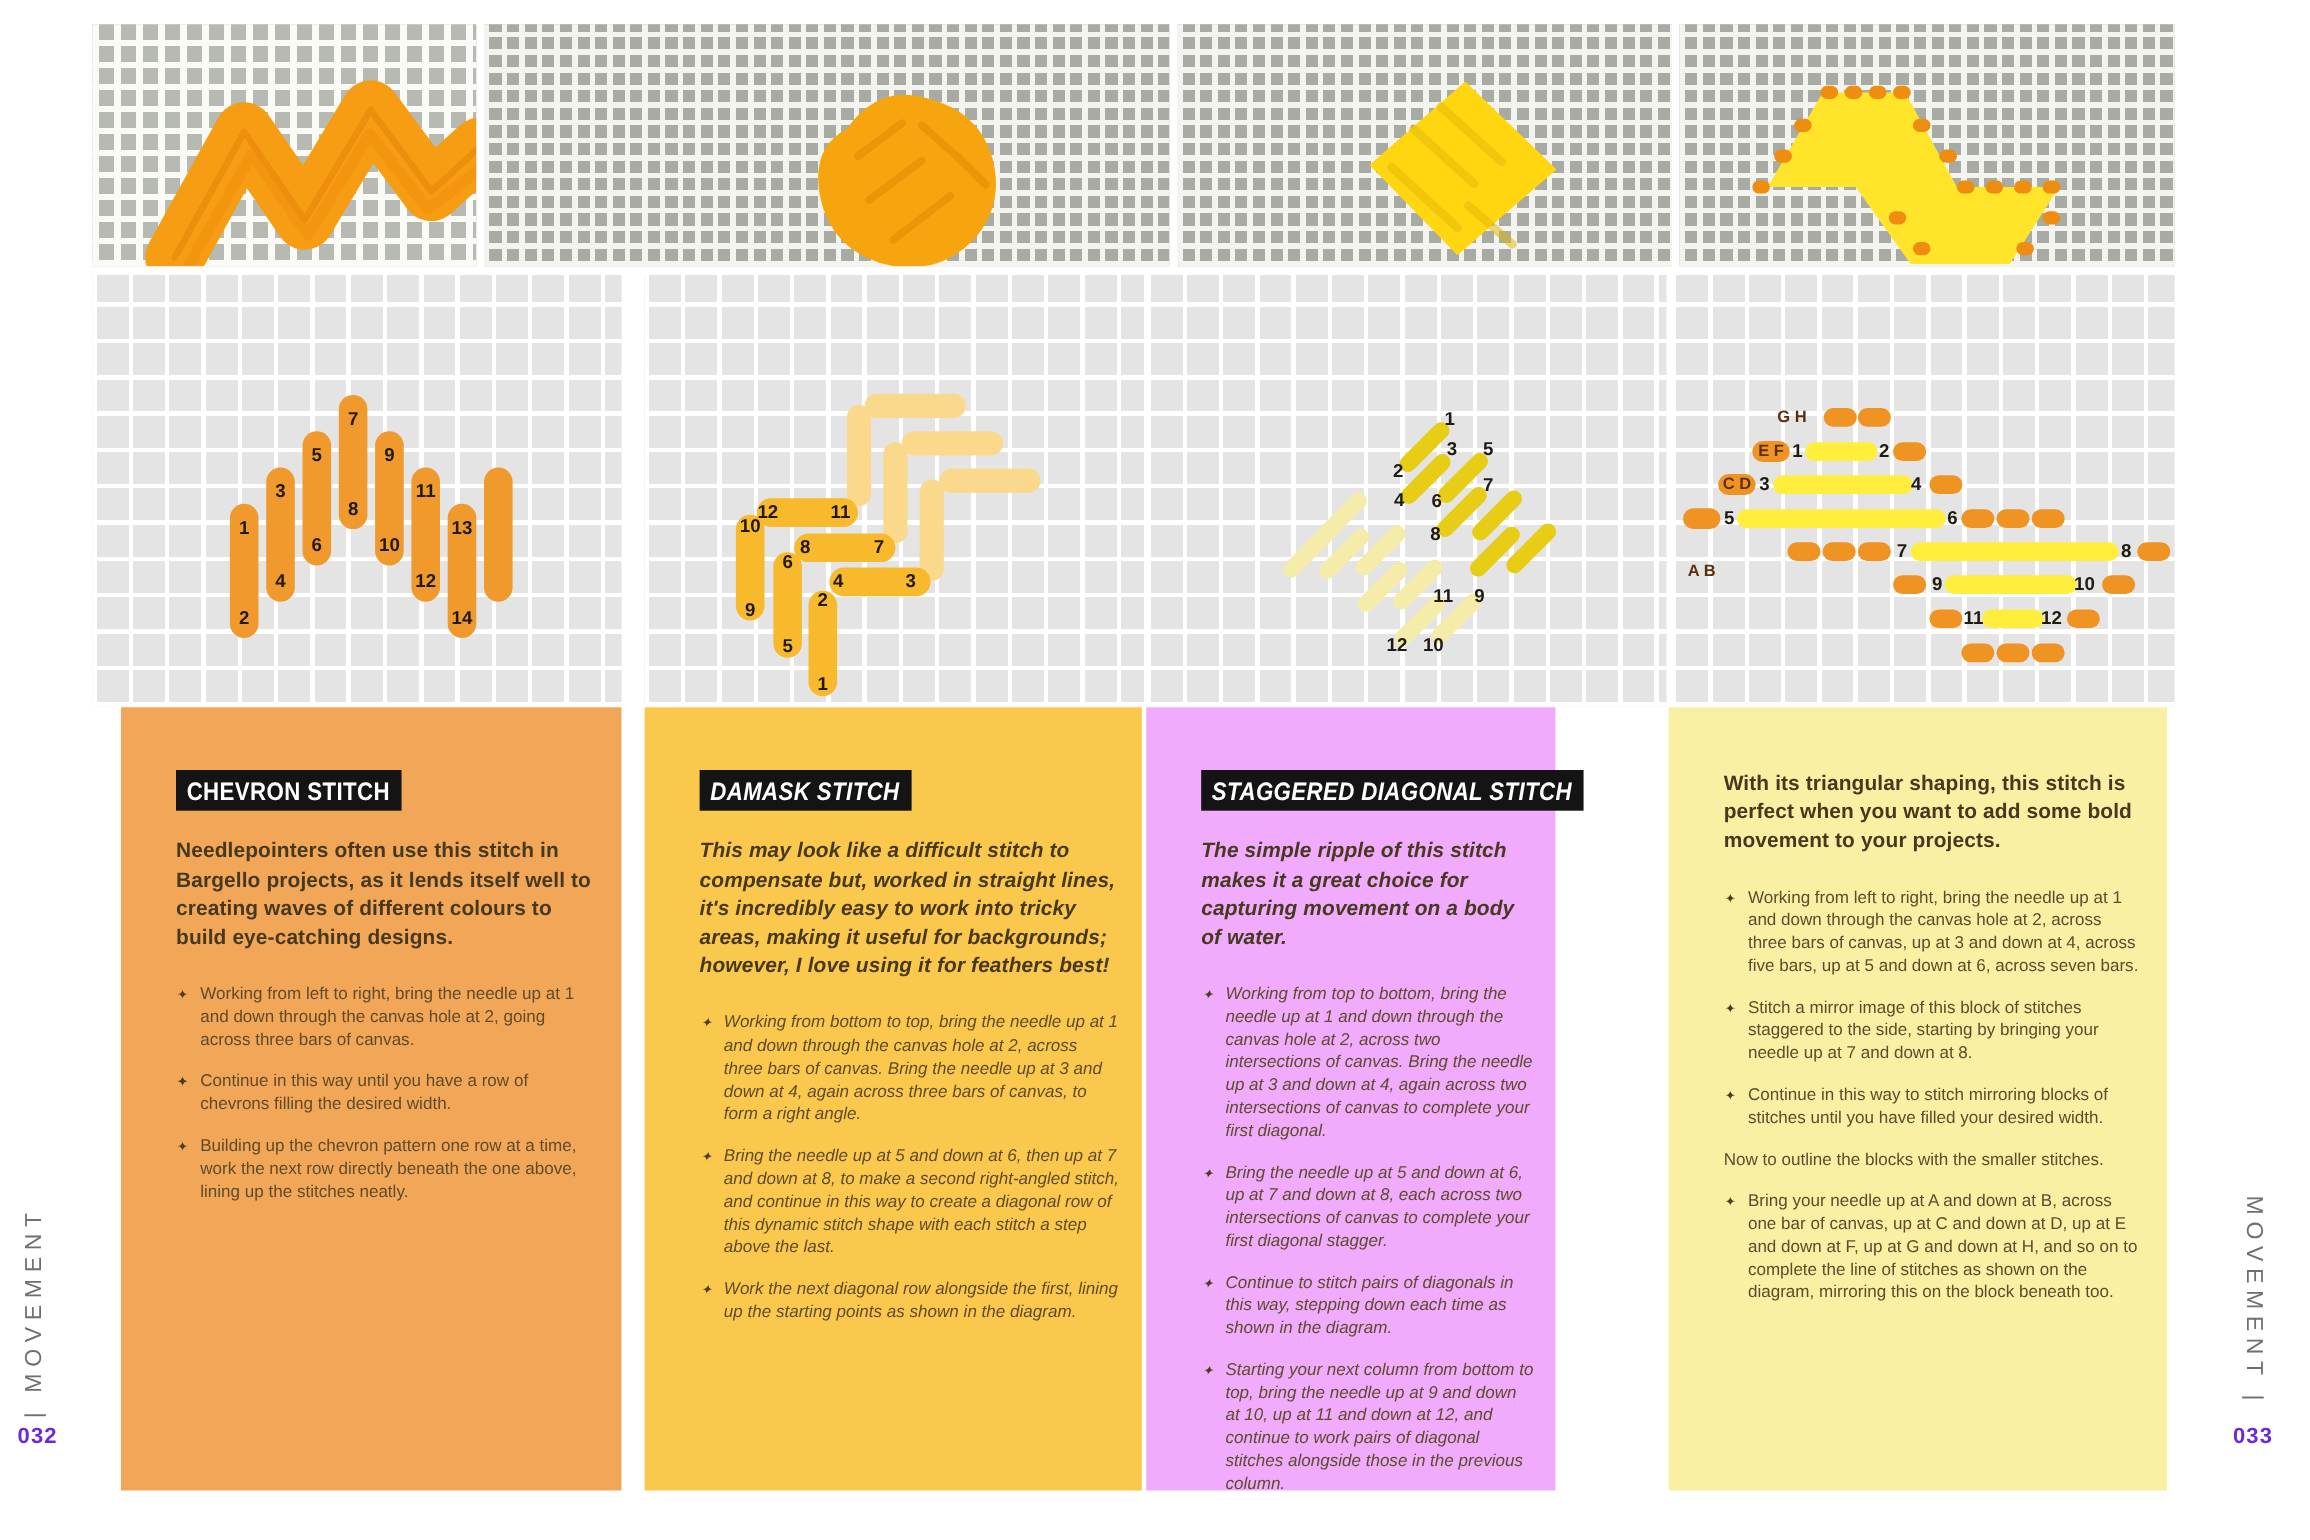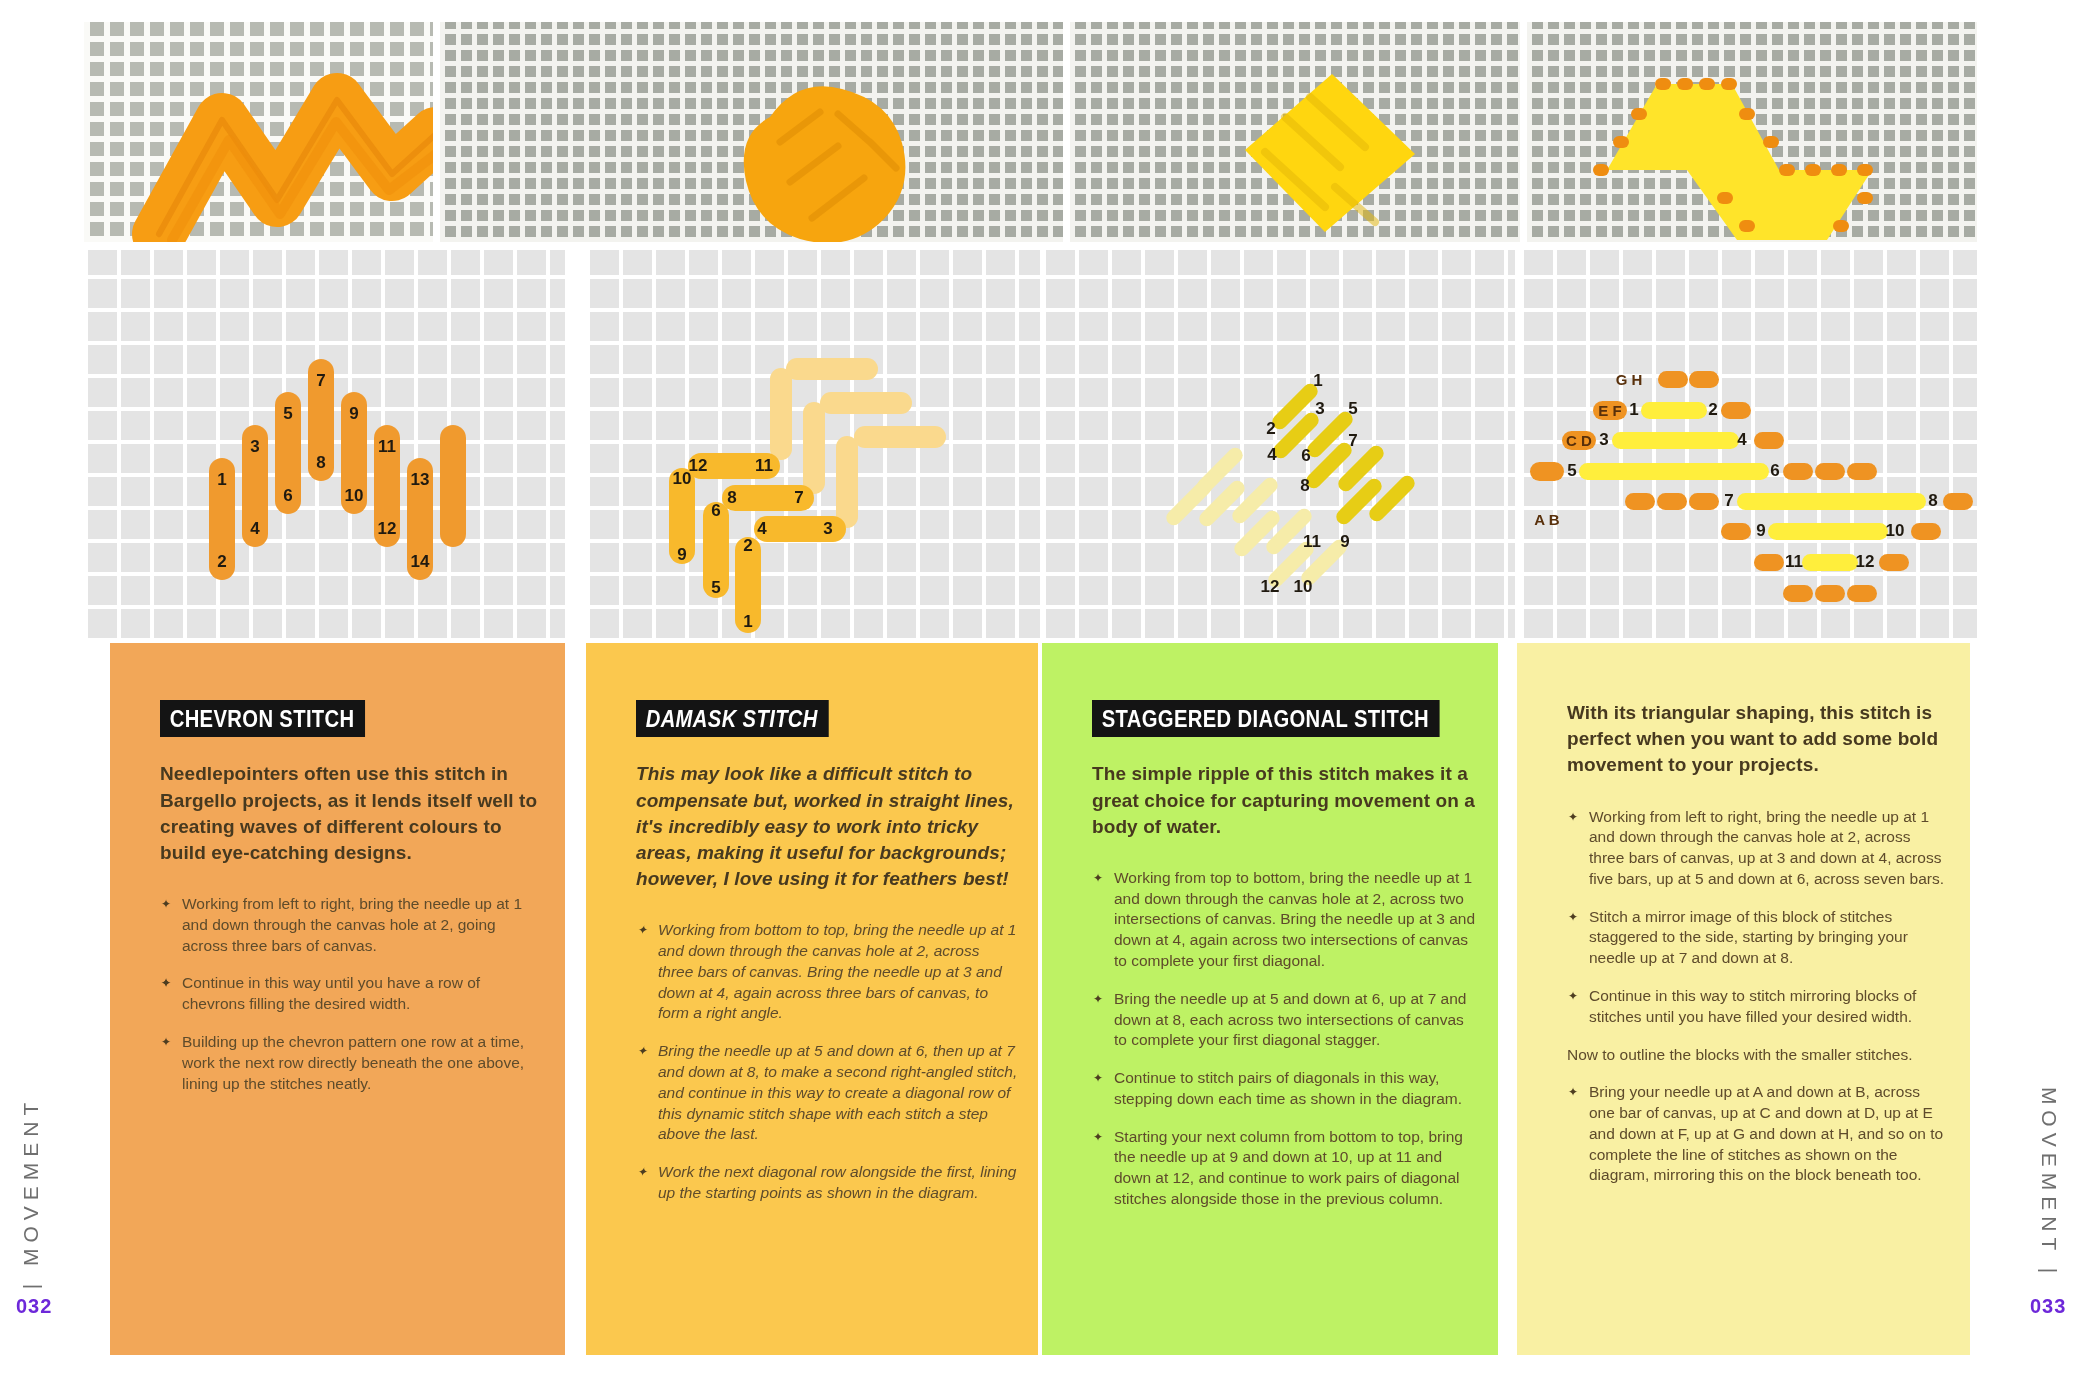--- a/index.html
+++ b/index.html
@@ -249,21 +249,21 @@
 
     </h2>
     <p class="intro">This may look like a difficult stitch to compensate but, worked in straight lines, it's incredibly easy to work into tricky areas, making it useful for backgrounds; however, I love using it for feathers best!</p>
     <div class="items">
         <div class="item"><span class="marker">✦</span><span>Working from bottom to top, bring the needle up at 1 and down through the canvas hole at 2, across three bars of canvas. Bring the needle up at 3 and down at 4, again across three bars of canvas, to form a right angle.</span></div>
         <div class="item"><span class="marker">✦</span><span>Bring the needle up at 5 and down at 6, then up at 7 and down at 8, to make a second right-angled stitch, and continue in this way to create a diagonal row of this dynamic stitch shape with each stitch a step above the last.</span></div>
         <div class="item"><span class="marker">✦</span><span>Work the next diagonal row alongside the first, lining up the starting points as shown in the diagram.</span></div>
       </div>
   </section>
 
-  <section class="panel" style="left: 1042px; width: 456px; background: #bef264;">
+  <section class="panel" style="left: 1042px; width: 372px; background: #f0abfc; font-style: italic;">
     <h2 class="panel-title">
       <span class="tline">STAGGERED DIAGONAL STITCH</span>
 
     </h2>
     <p class="intro">The simple ripple of this stitch makes it a great choice for capturing movement on a body of water.</p>
     <div class="items">
         <div class="item"><span class="marker">✦</span><span>Working from top to bottom, bring the needle up at 1 and down through the canvas hole at 2, across two intersections of canvas. Bring the needle up at 3 and down at 4, again across two intersections of canvas to complete your first diagonal.</span></div>
         <div class="item"><span class="marker">✦</span><span>Bring the needle up at 5 and down at 6, up at 7 and down at 8, each across two intersections of canvas to complete your first diagonal stagger.</span></div>
         <div class="item"><span class="marker">✦</span><span>Continue to stitch pairs of diagonals in this way, stepping down each time as shown in the diagram.</span></div>
         <div class="item"><span class="marker">✦</span><span>Starting your next column from bottom to top, bring the needle up at 9 and down at 10, up at 11 and down at 12, and continue to work pairs of diagonal stitches alongside those in the previous column.</span></div>

